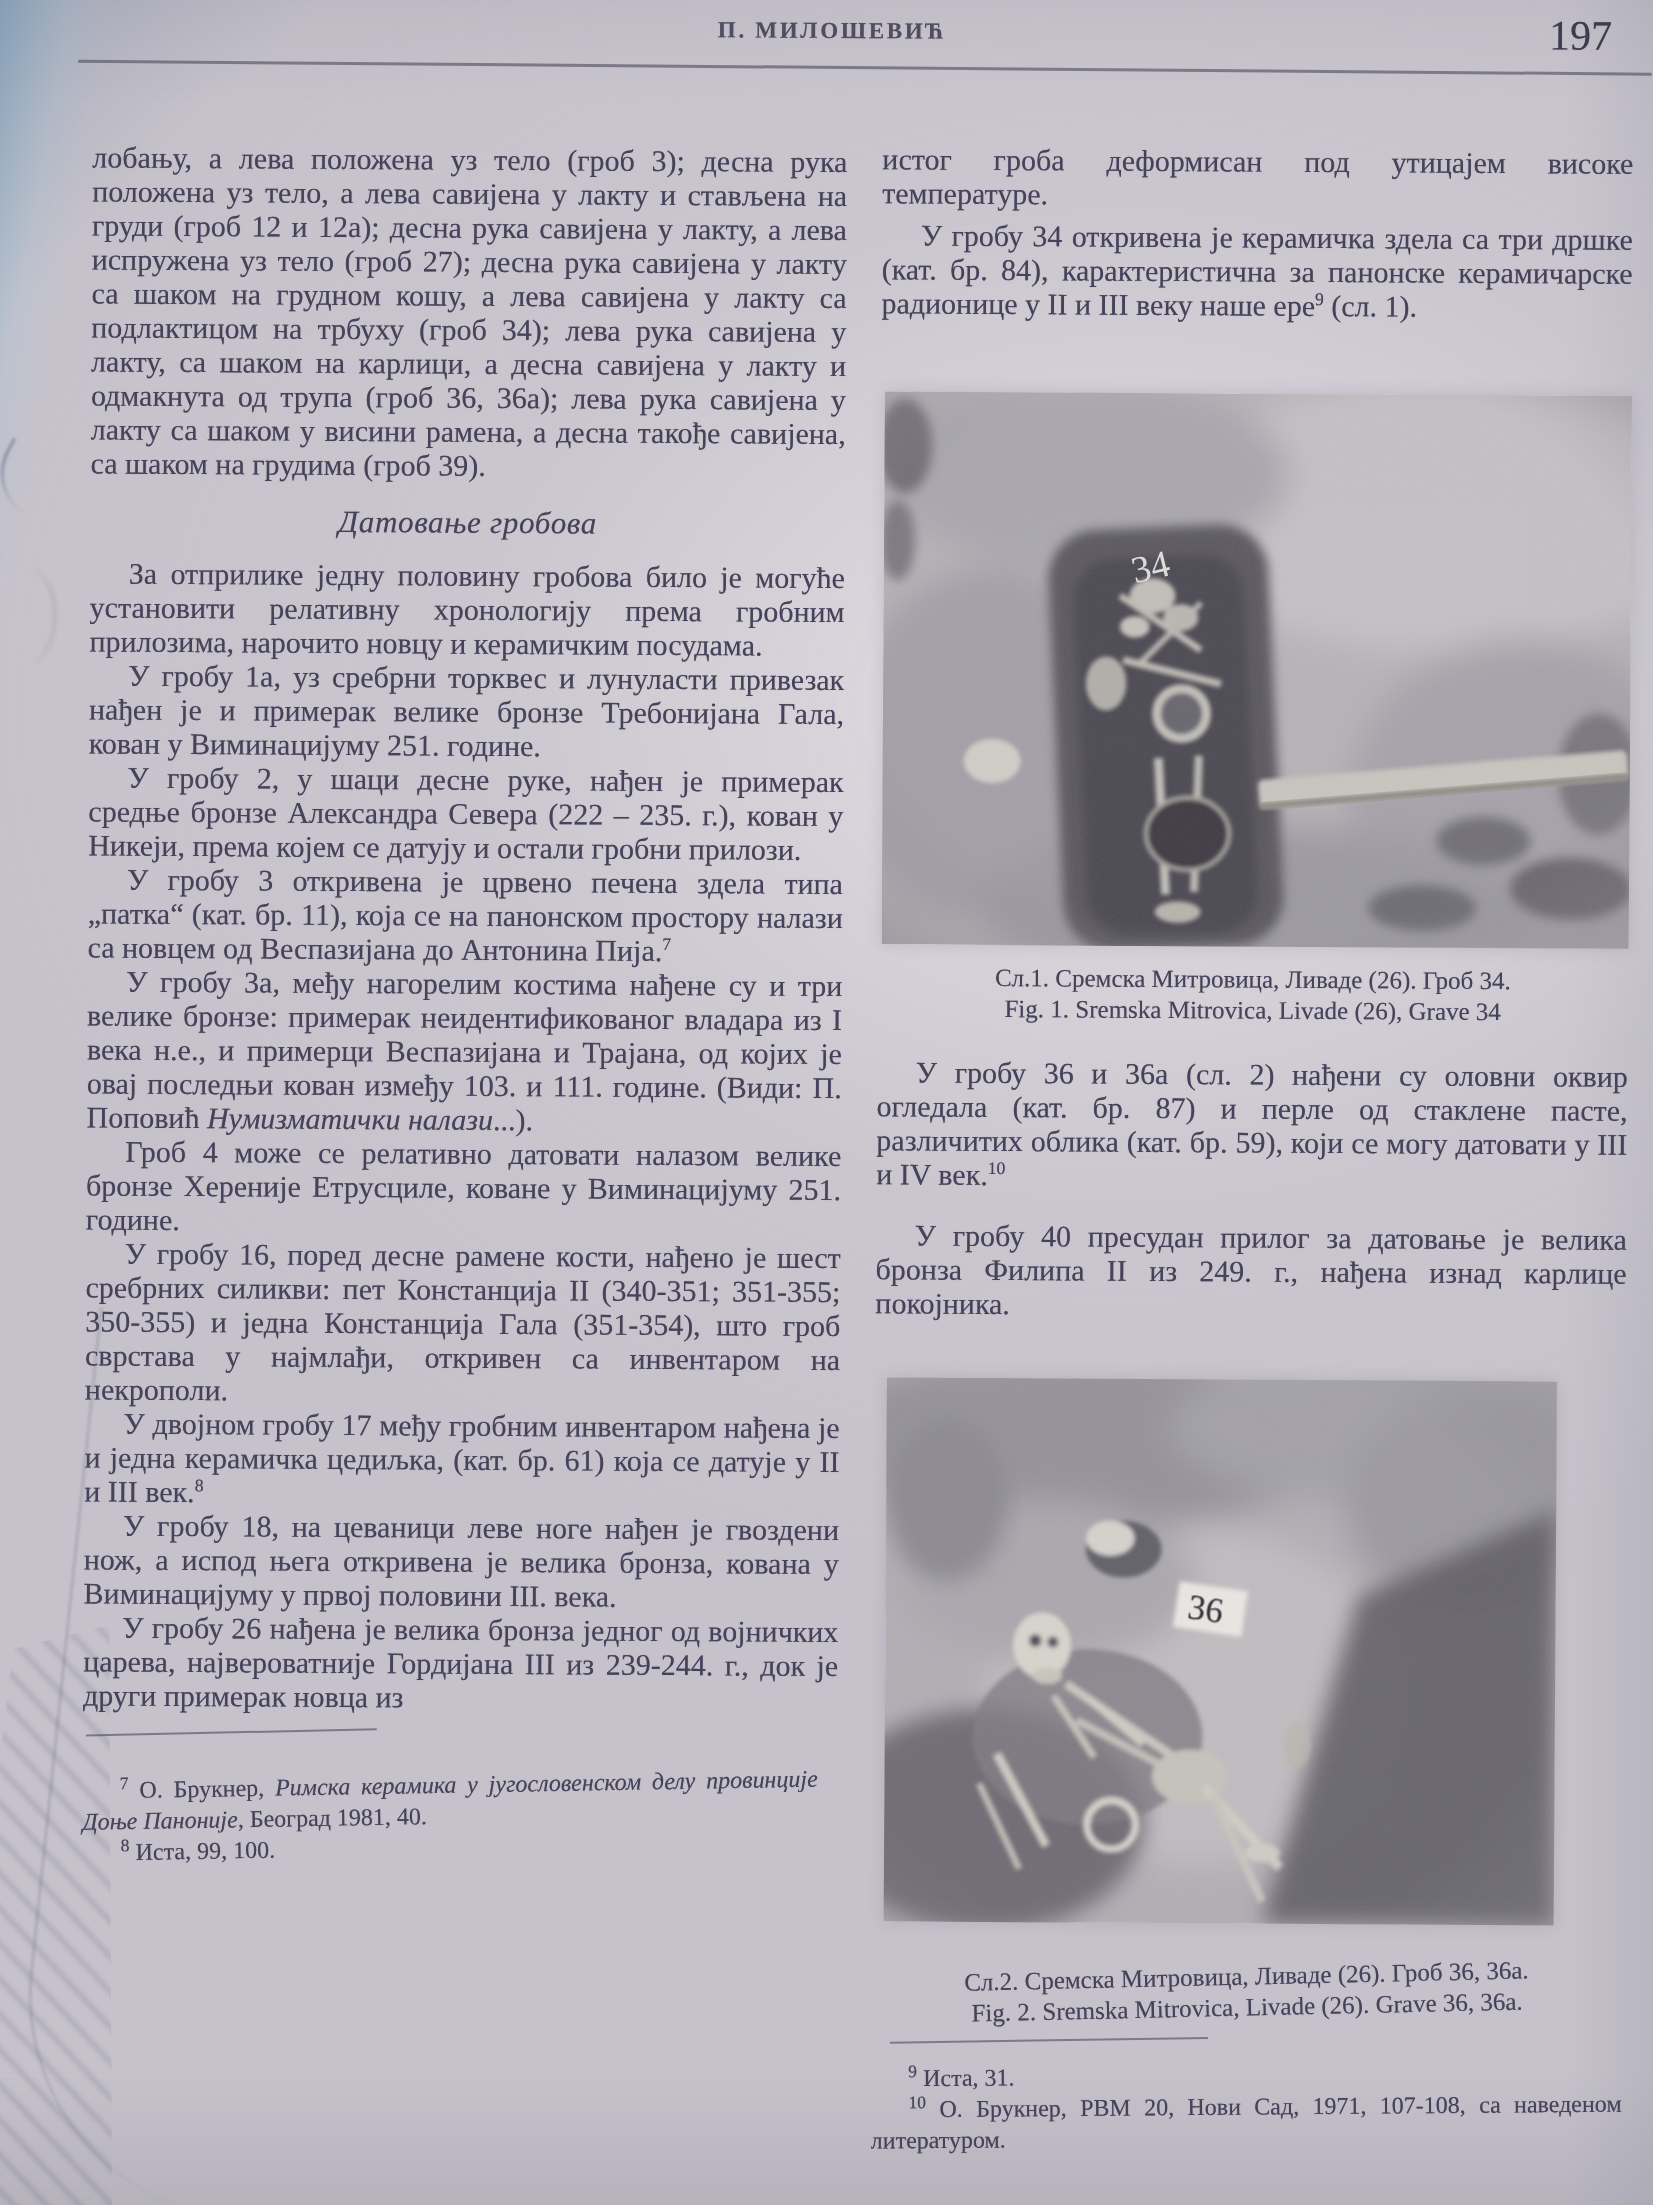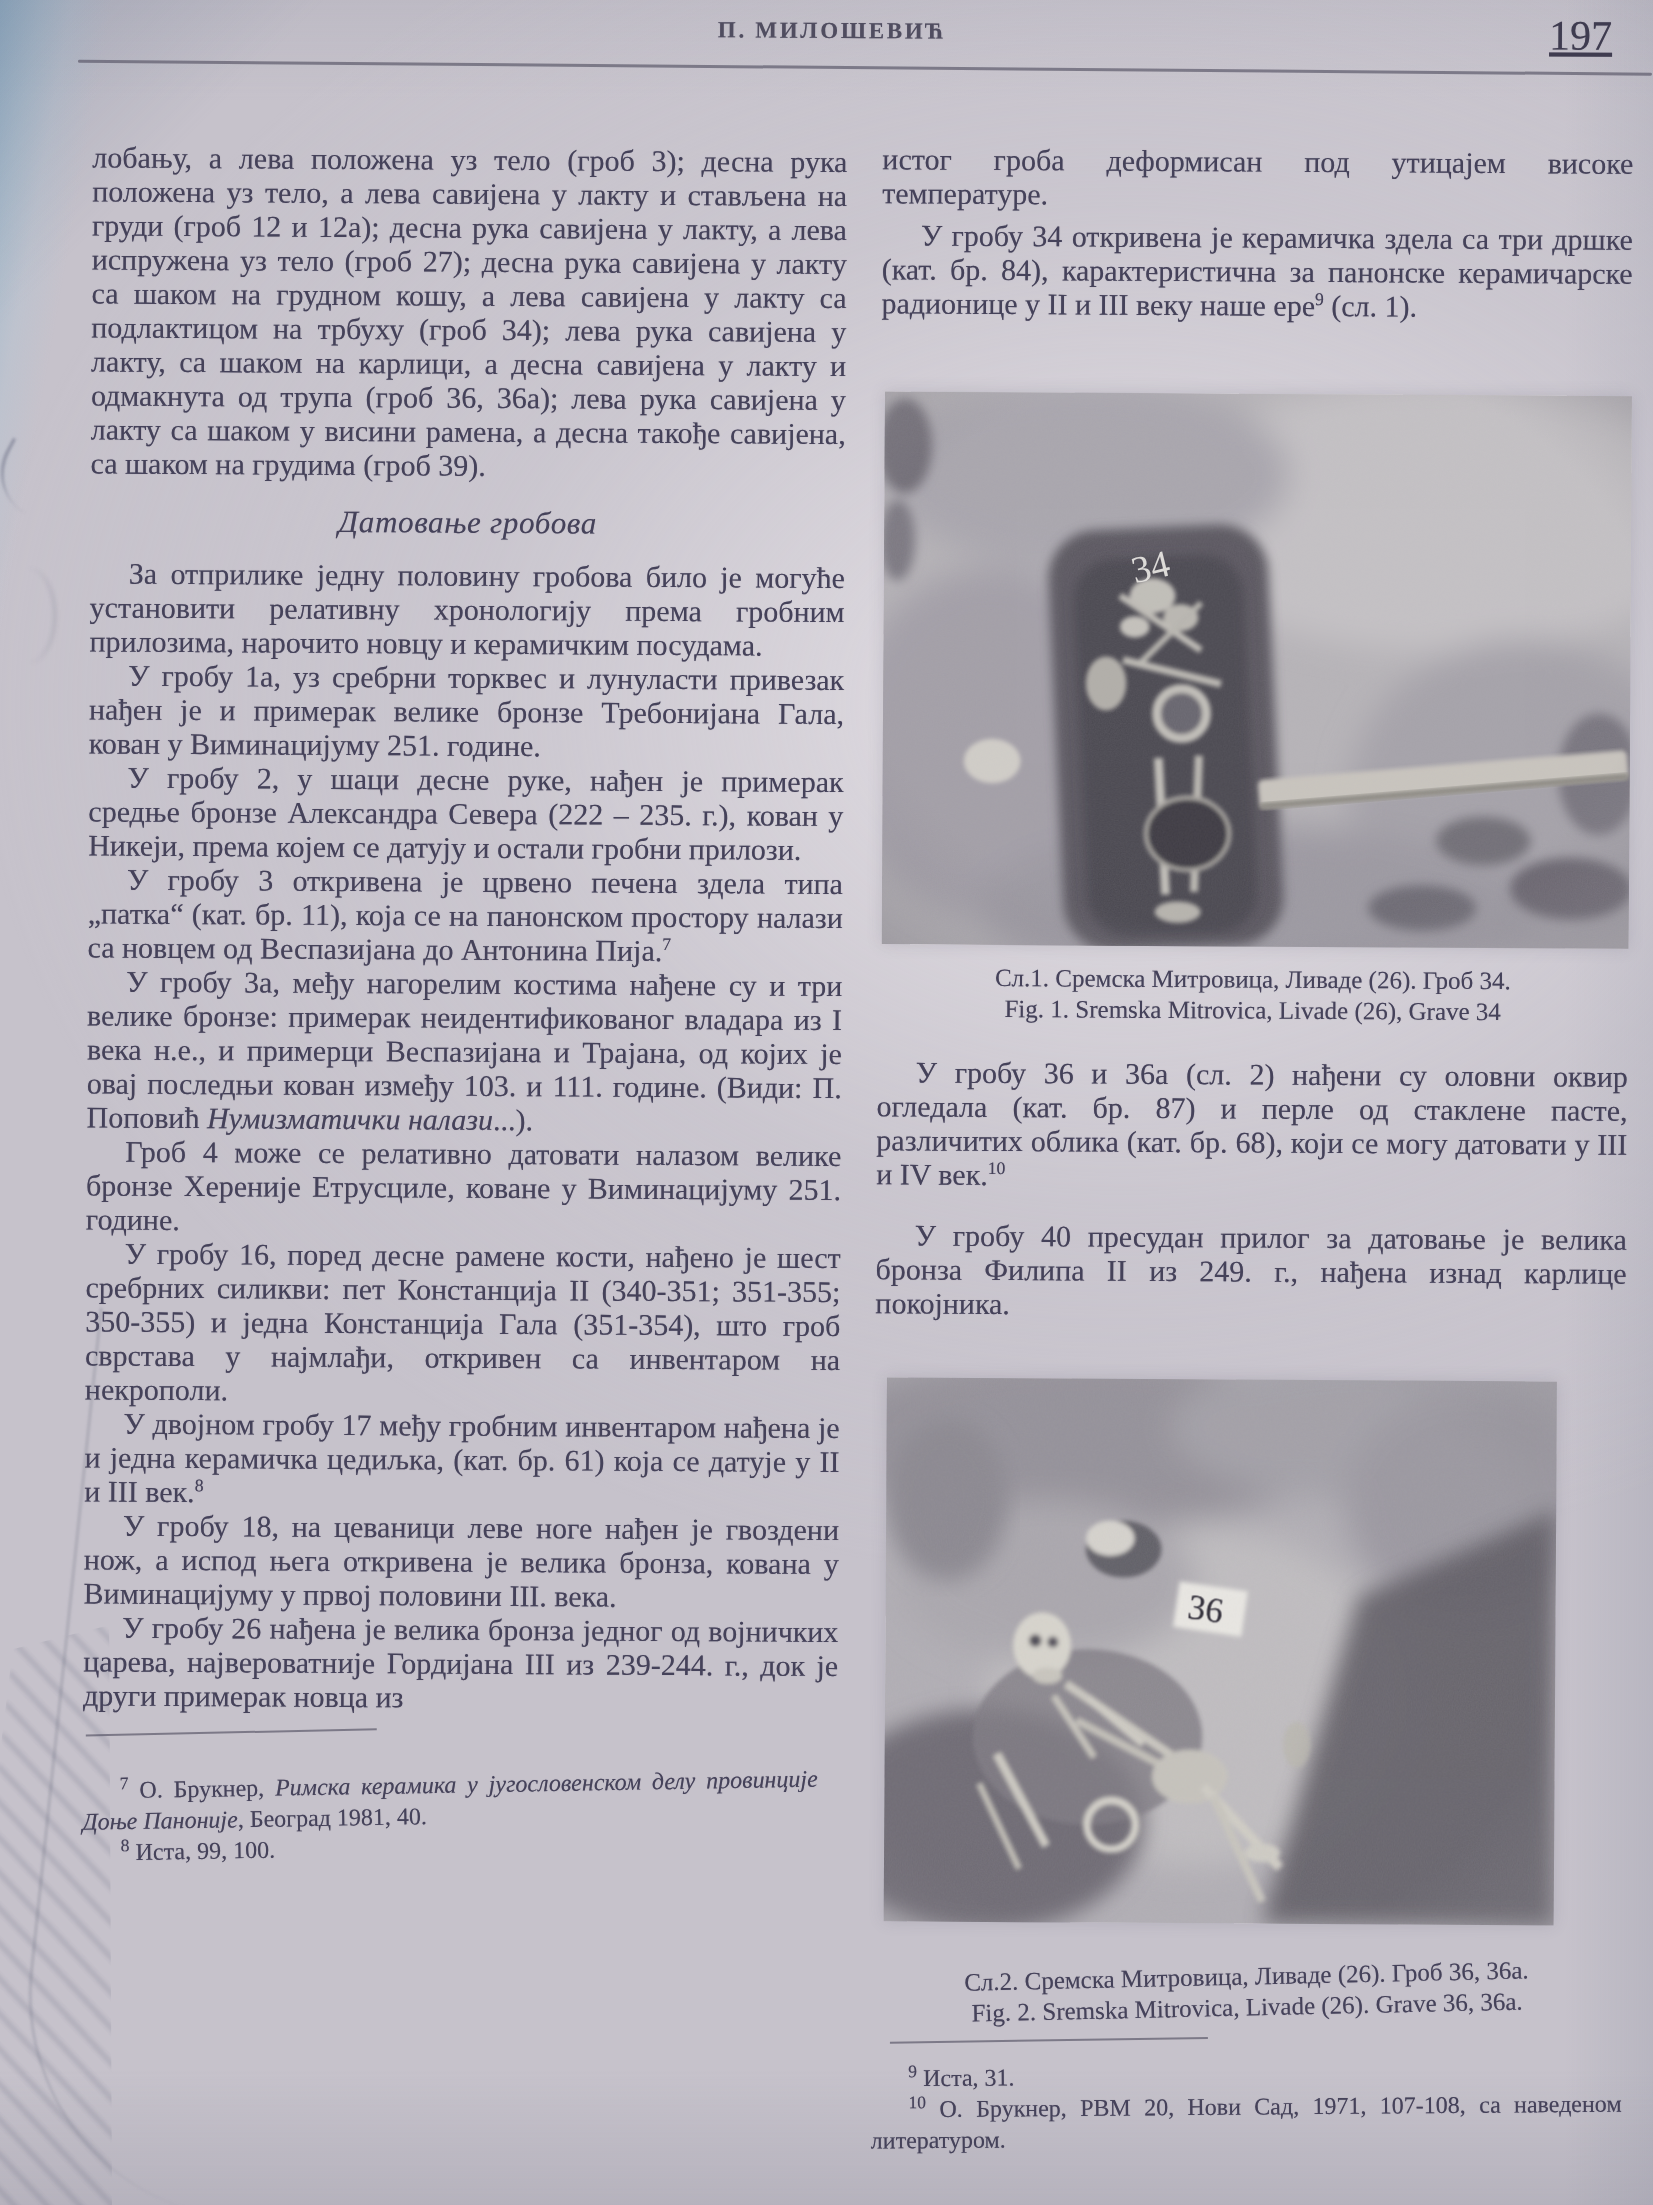--- a/index.html
+++ b/index.html
@@ -16,21 +16,21 @@
       linear-gradient(180deg, rgba(158,158,172,.22) 0px, rgba(158,158,172,0) 101px);
   }
   .content{position:absolute;inset:0;transform:rotate(.35deg);transform-origin:50% 40%;}
   .ink{color:#45425a;text-shadow:0 0 0.7px rgba(69,66,90,.55);}
 
   
   .hdr-title{position:absolute;top:17.6px;left:0;width:100%;text-align:center;
     font-size:23px;letter-spacing:2.7px;color:#504d60;font-weight:bold;
     text-shadow:0 0 0.7px rgba(80,77,96,.5);}
   .hdr-num{position:absolute;top:6.8px;right:47px;font-size:42px;color:#3f3c50;
-    text-shadow:0 0 0.7px rgba(63,60,80,.5);text-decoration:underline;}
+    text-shadow:0 0 0.7px rgba(63,60,80,.5);}
   .hdr-rule{position:absolute;top:66px;left:73px;width:1574px;height:2.7px;
     background:#605d6e;opacity:.72;transform:rotate(.12deg);border-radius:1.4px;}
 
   
   .col{position:absolute;font-size:30px;line-height:34px;text-align:justify;}
   .col p{margin:0;}
   .col p.ind{text-indent:39px;}
   #left-col{left:88px;top:145px;width:755px;}
   #right-col{left:878px;top:142px;width:751px;}
   #right-col>*{position:absolute;left:0;width:100%;}
@@ -174,21 +174,21 @@
         <rect width="1106" height="818" fill="url(#vig1)"></rect>
         <rect width="1106" height="818" filter="url(#grain)" opacity=".30"></rect>
       </svg>
     </div>
 
     <div style="top:819px;" class="caption">
       <div>Сл.1. Сремска Митровица, Ливаде (26). Гроб 34.</div>
       <div>Fig. 1. Sremska Mitrovica, Livade (26), Grave 34</div>
     </div>
 
-    <p class="ind" style="top:913px;"><span>У гробу 36 и 36а (сл. 2) нађени су оловни оквир огледала (кат. бр. 87) и перле од стаклене пасте, различитих облика (кат. бр. 68), који се могу датовати у III и IV век.</span><sup>10</sup></p>
+    <p class="ind" style="top:913px;"><span>У гробу 36 и 36а (сл. 2) нађени су оловни оквир огледала (кат. бр. 87) и перле од стаклене пасте, различитих облика (кат. бр. 59), који се могу датовати у III и IV век.</span><sup>10</sup></p>
     <p class="ind" style="top:1076px;">У гробу 40 пресудан прилог за датовање је велика бронза Филипа II из 249. г., нађена изнад карлице покојника.</p>
 
     <div style="top:1235px;left:12px;width:670px;">
       <svg class="photo" viewBox="0 0 992 805" width="670" height="544" role="img" style="font-size:44px">
         <defs>
           <radialGradient id="vig2" cx="45%" cy="50%" r="80%">
             <stop offset="68%" stop-color="#8d8a91" stop-opacity="0"></stop>
             <stop offset="100%" stop-color="#74717a" stop-opacity=".4"></stop>
           </radialGradient>
         </defs>

